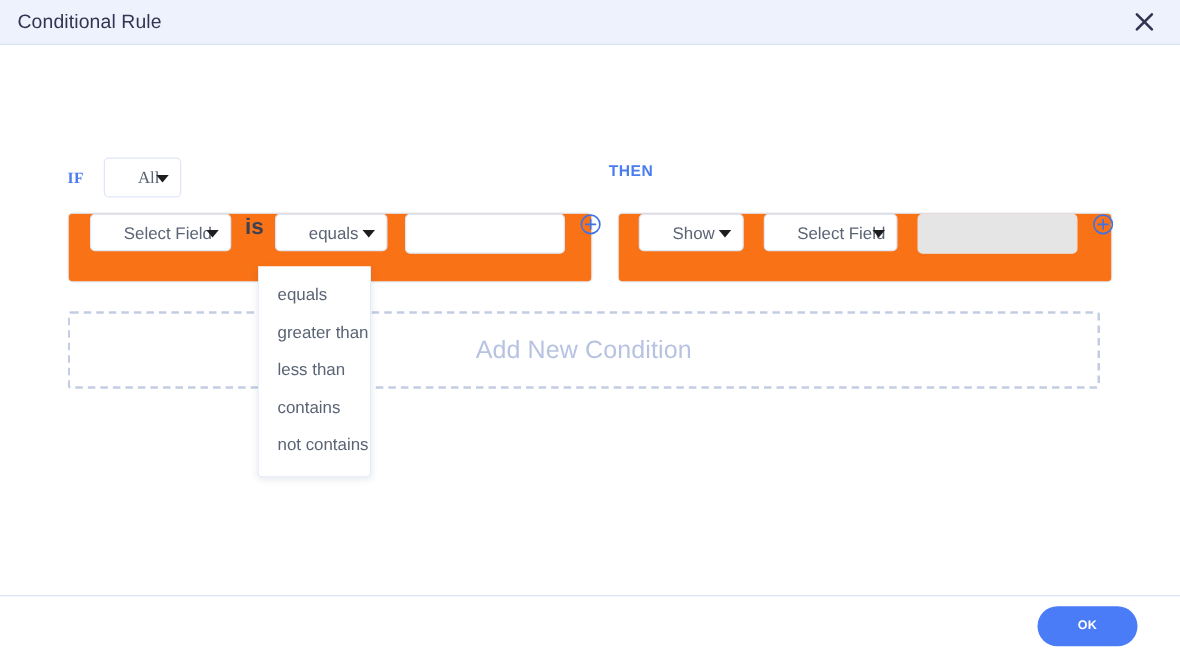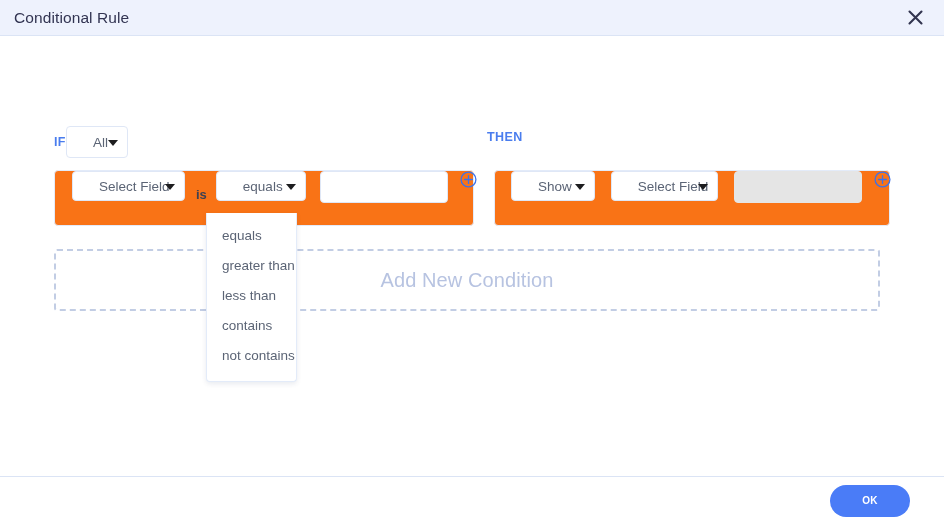--- a/index.html
+++ b/index.html
@@ -68,21 +68,22 @@
     left: 0;
     right: 0;
     height: 24px;
   }
   .if-group {
     position: absolute;
     left: 54px;
     top: 0;
     display: flex;
     align-items: center;
-    gap: 0;
+    gap: 16px;
+    font-family: Liberation Serif, serif;
   }
   .label-if {
     font-size: 12.5px;
     font-weight: bold;
     color: #4a7dee;
     letter-spacing: .4px;
   }
   .label-then {
     position: absolute;
     left: 487px;
@@ -145,24 +146,24 @@
     height: 56px;
     padding-left: 16px;
   }
 
   .sel-field   { width: 113px; }
   .sel-op      { width: 90px; }
   .sel-show    { width: 92px; }
   .sel-field2  { width: 107px; }
 
   .is-label {
-    font-size: 13px;
+    font-size: 18px;
     font-weight: bold;
     color: #3d4152;
-    margin: 16px 9px 0 11px;
+    margin: 0 9px 0 11px;
   }
 
   .text-input {
     box-sizing: border-box;
     width: 128px;
     height: 32px;
     border: 1px solid #dfe7f6;
     border-radius: 4px;
     background: #ffffff;
     outline: none;

